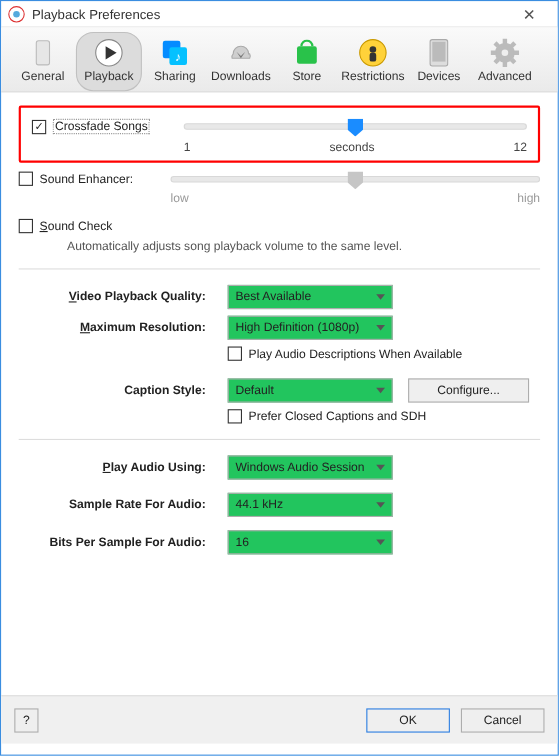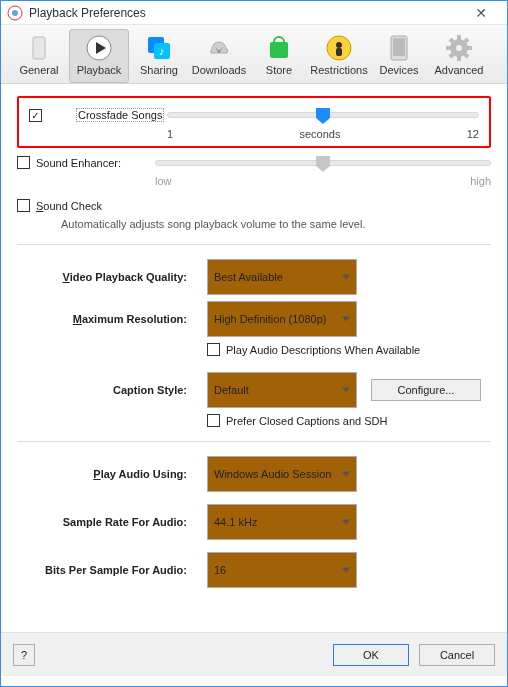--- a/index.html
+++ b/index.html
@@ -3,26 +3,26 @@
 <meta charset="utf-8">
 <style>
   * { box-sizing: border-box; font-family: "Segoe UI", Tahoma, sans-serif; }
   body { margin: 0; background: #fff; width: 508px; height: 687px; border: 1px solid #3a8de0; overflow: hidden; }
   .titlebar { height: 24px; display: flex; align-items: center; padding: 0 6px; border-bottom: 1px solid #e5e5e5; }
   .titlebar .app-ico { width: 16px; height: 16px; margin-right: 6px; }
   .titlebar .title { font-size: 12px; color: #333; flex: 1; }
   .titlebar .close { width: 40px; height: 28px; text-align: center; font-size: 14px; color: #555; display: flex; align-items: center; justify-content: center; }
   .toolbar { display: flex; background: linear-gradient(#fafafa,#eaeaea); border-bottom: 1px solid #d6d6d6; padding: 4px 8px 0 8px; }
   .tool { width: 60px; text-align: center; padding: 4px 0 6px 0; font-size: 11px; color: #333; border: 1px solid transparent; border-radius: 3px; }
-  .tool.selected { background: #dcdcdc; border-color: #c0c0c0; }
+  .tool.selected { background: #dcdcdc; border-color: #c0c0c0; border-radius: 16px; }
   .tool .ico { width: 28px; height: 28px; margin: 0 auto 2px auto; display:flex; align-items:center; justify-content:center; }
   .content { position: relative; padding: 12px 16px 0 16px; font-size: 11px; color: #222; height: 592px; }
   .row { display: flex; align-items: center; margin-bottom: 6px; }
   .label-right { width: 190px; text-align: right; padding-right: 20px; font-weight: bold; }
-  .select { height: 36px; font-size: 11px; border: 1px solid #adadad; background: #a16207; padding: 0 20px 0 6px; position: relative; display:inline-flex; align-items:center; }
+  .select { height: 22px; font-size: 11px; border: 1px solid #adadad; background: #22c55e; padding: 0 20px 0 6px; position: relative; display:inline-flex; align-items:center; }
   .select::after { content: ""; position: absolute; right: 6px; top: 50%; transform: translateY(-50%); border-left: 4px solid transparent; border-right: 4px solid transparent; border-top: 5px solid #555; }
   .w150 { width: 150px; }
   .checkbox { width: 13px; height: 13px; border: 1px solid #333; margin-right: 6px; display:inline-flex; align-items:center; justify-content:center; font-size: 10px; color: #222; }
   .checkbox.checked::before { content: "✓"; }
   .slider-track { flex: 1; height: 6px; background: #e8e8e8; border-radius: 3px; position: relative; border: 1px solid #d8d8d8; }
   .slider-thumb { position: absolute; top: -5px; width: 14px; height: 16px; left: 50%; transform: translateX(-50%); }
   .thumb-blue { fill: #1a8cff; }
   .thumb-gray { fill: #c6c6c6; }
   .redbox { border: 2px solid #f00; border-radius: 2px; padding: 10px 10px 6px 10px; margin-bottom: 8px; }
   .scale { display:flex; justify-content:space-between; font-size: 11px; color: #444; padding-left: 138px; }
@@ -132,21 +132,21 @@
         </svg>
       </div>
     <div>Advanced</div>
   </div>
 </div>
 
 <div class="content">
 
   <div class="redbox">
     <div class="row">
-      <div style="width:138px; display:flex; align-items:center;gap:28px;">
+      <div style="width:138px; display:flex; align-items:center;">
         <span class="checkbox checked"></span>
         <span style="border:1px dotted #999; padding:0 1px;">Crossfade Songs</span>
       </div>
       <div class="slider-track">
         <svg class="slider-thumb" viewBox="0 0 14 16">
             <polygon class="thumb-blue" points="0,0 14,0 14,10 7,16 0,10"></polygon>
           </svg>
       </div>
     </div>
     <div class="scale">

